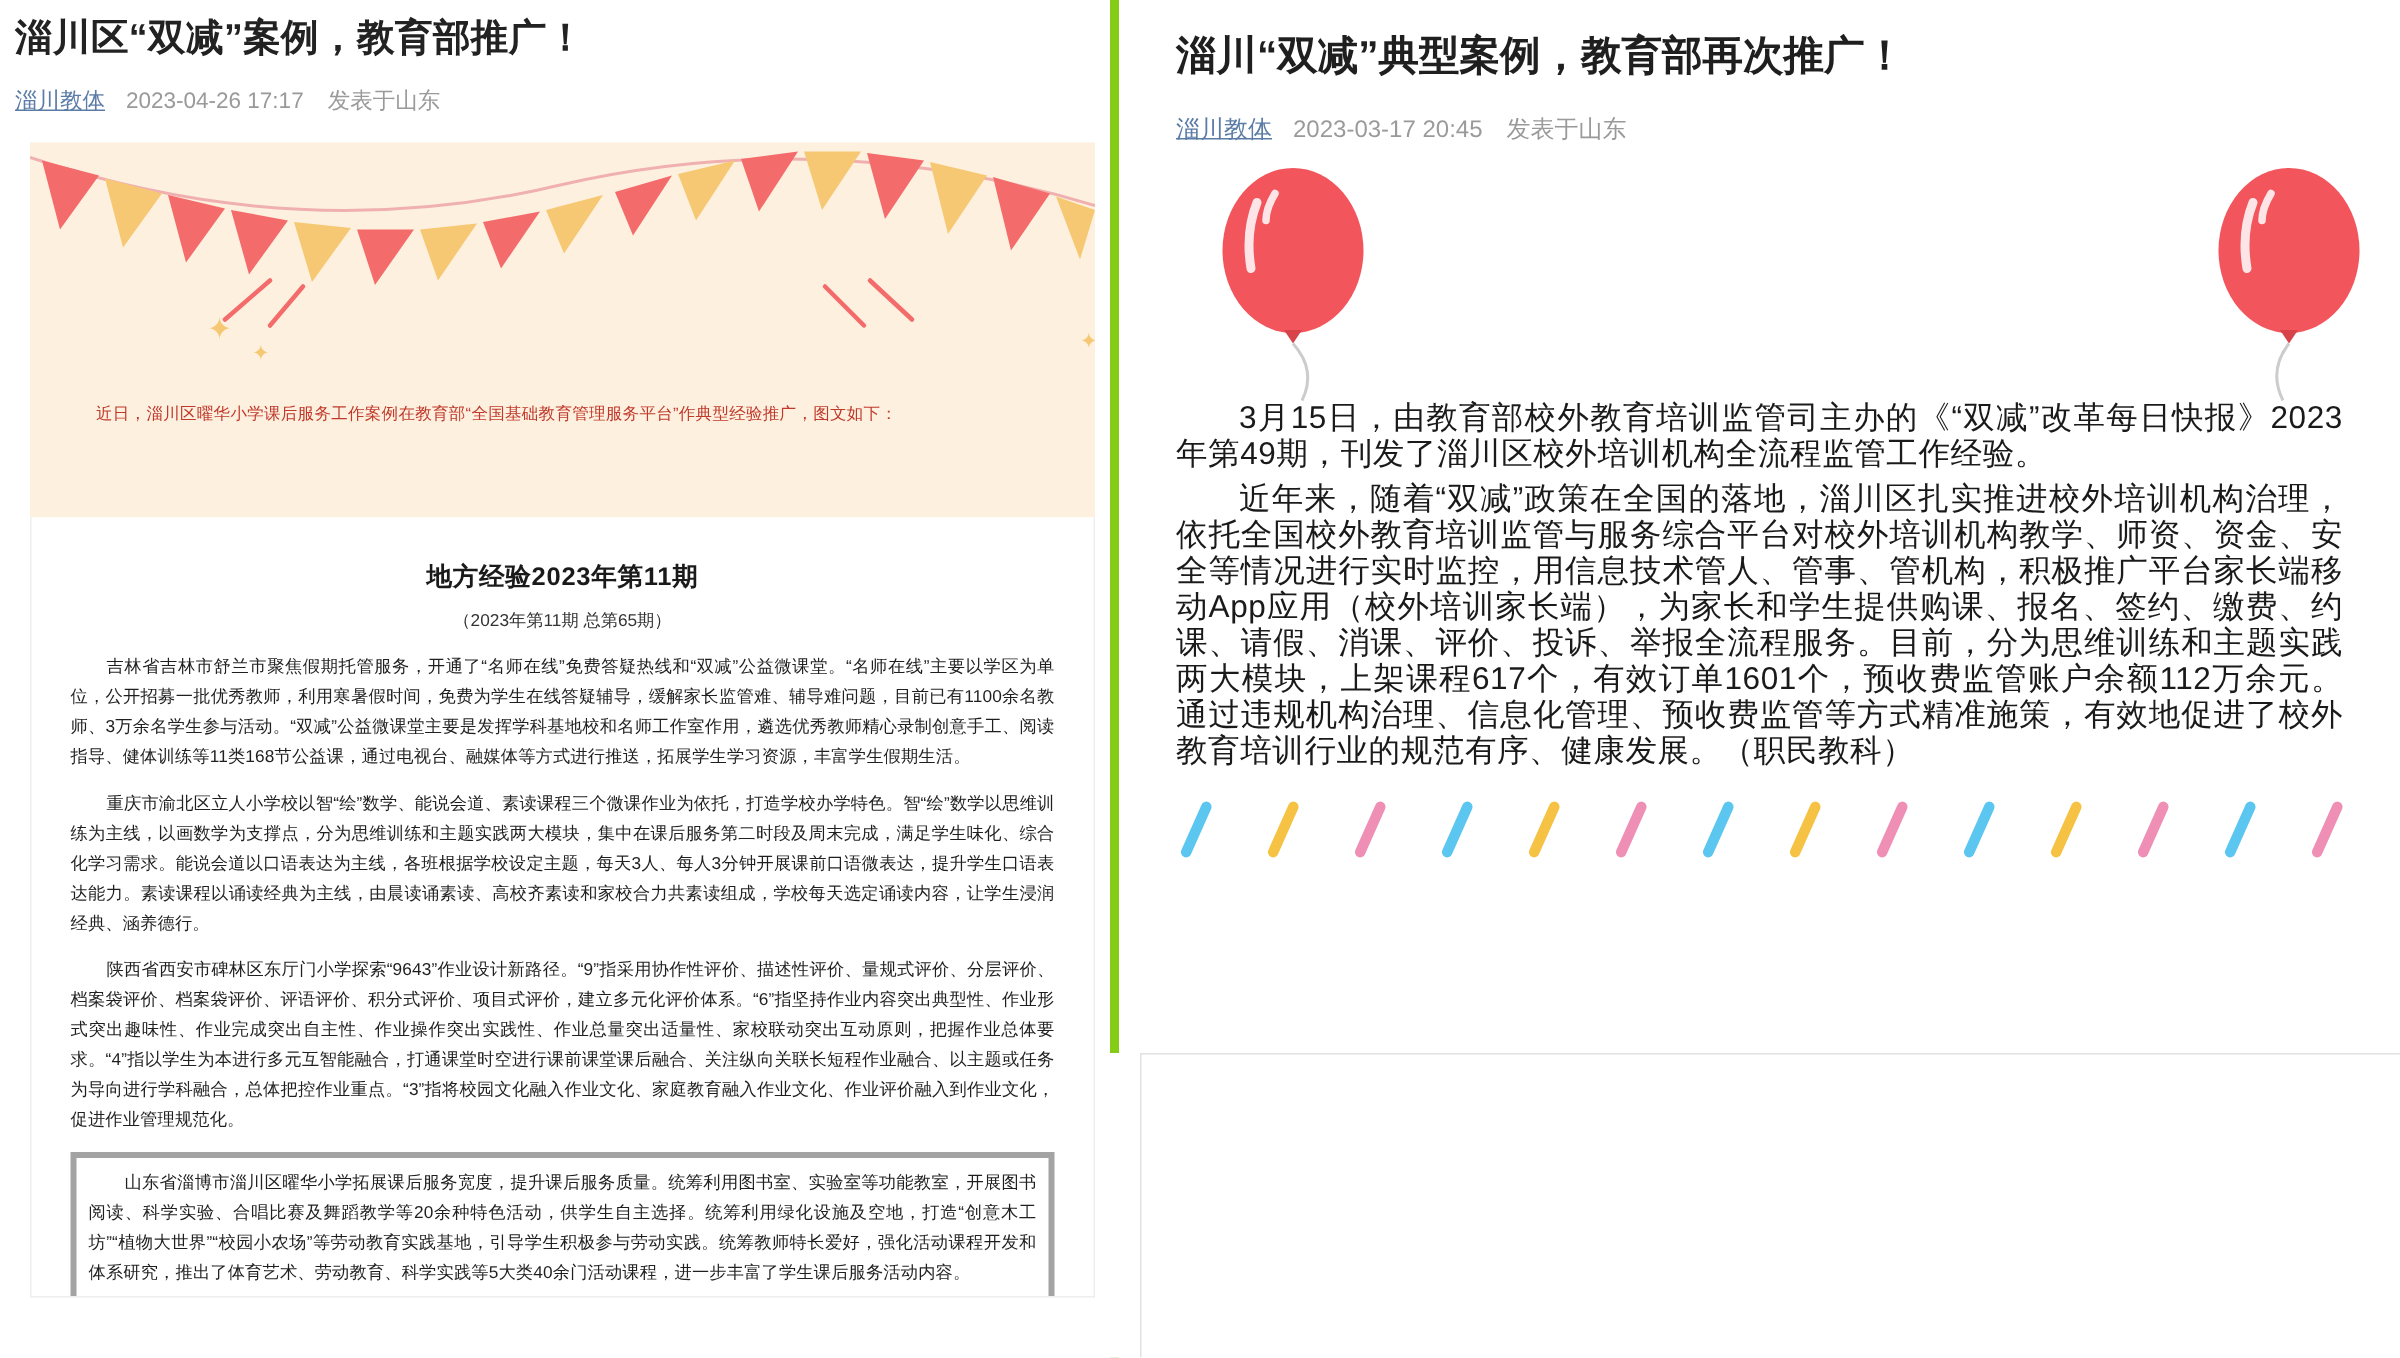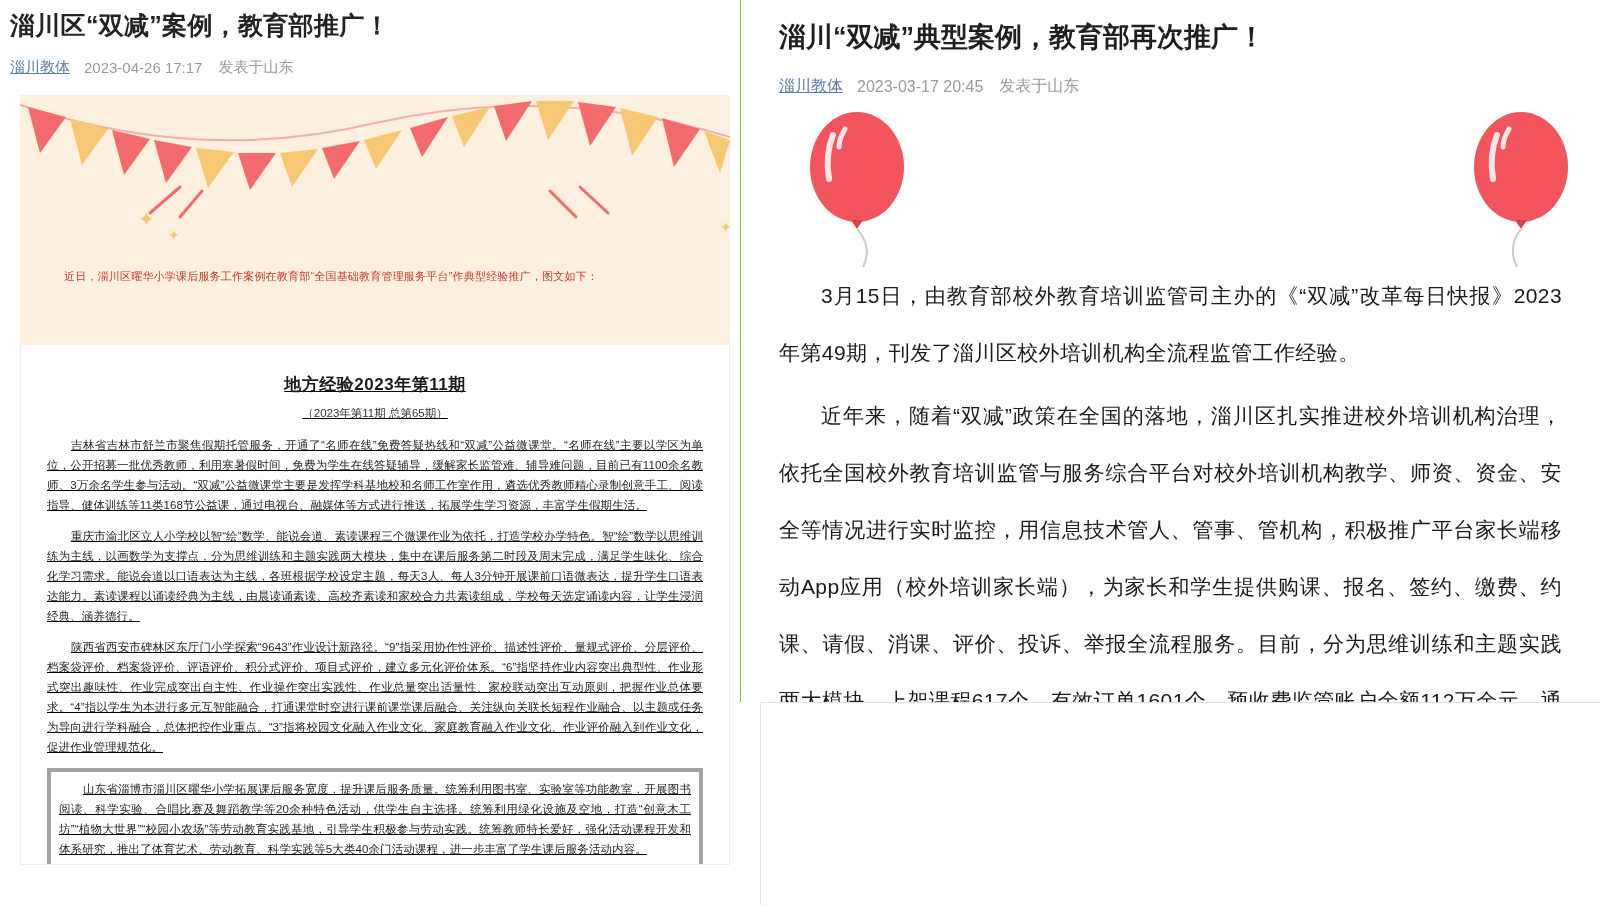--- a/index.html
+++ b/index.html
@@ -70,21 +70,20 @@
   .doc {
     position: relative;
     margin: 0 0 0 20px;
     width: 710px;
     height: 520px;
     background: #ffffff;
     border: 1px solid #eeeeee;
     border-top: none;
     padding: 18px 26px 0 26px;
     overflow: hidden;
-    text-decoration: underline;
   }
   .doc-title {
     text-align: center;
     font-size: 17px;
     font-weight: bold;
     color: #1a1a1a;
     letter-spacing: 0.5px;
     margin-top: 10px;
   }
   .doc-sub {
@@ -109,21 +108,21 @@
     margin-top: 6px;
   }
   .doc-highlight .doc-p { margin-bottom: 0; }
 
   
   .col-right {
     position: relative;
     width: 860px;
     height: 905px;
     background: #fff;
-    border-left: 1px solid #84cc16;
+    border-left: 6px solid #84cc16;
     padding: 0 0 0 0;
   }
   .right-title {
     font-size: 27px;
     font-weight: bold;
     color: #1f1f1f;
     line-height: 38px;
     margin: 18px 0 0 38px;
   }
   .right-meta {
@@ -134,21 +133,21 @@
   }
   .rbody {
     position: relative;
     margin: 0 38px 0 38px;
     height: 600px;
   }
   .balloons { position: relative; height: 170px; }
   .balloon { position: absolute; }
   .rp {
     font-size: 21px;
-    line-height: 57px;
+    line-height: 24px;
     color: #1a1a1a;
     text-align: justify;
     text-indent: 42px;
     margin: 0 0 6px 0;
     letter-spacing: 0.4px;
   }
   .ribbons {
     position: relative;
     height: 60px;
     margin-top: 20px;

